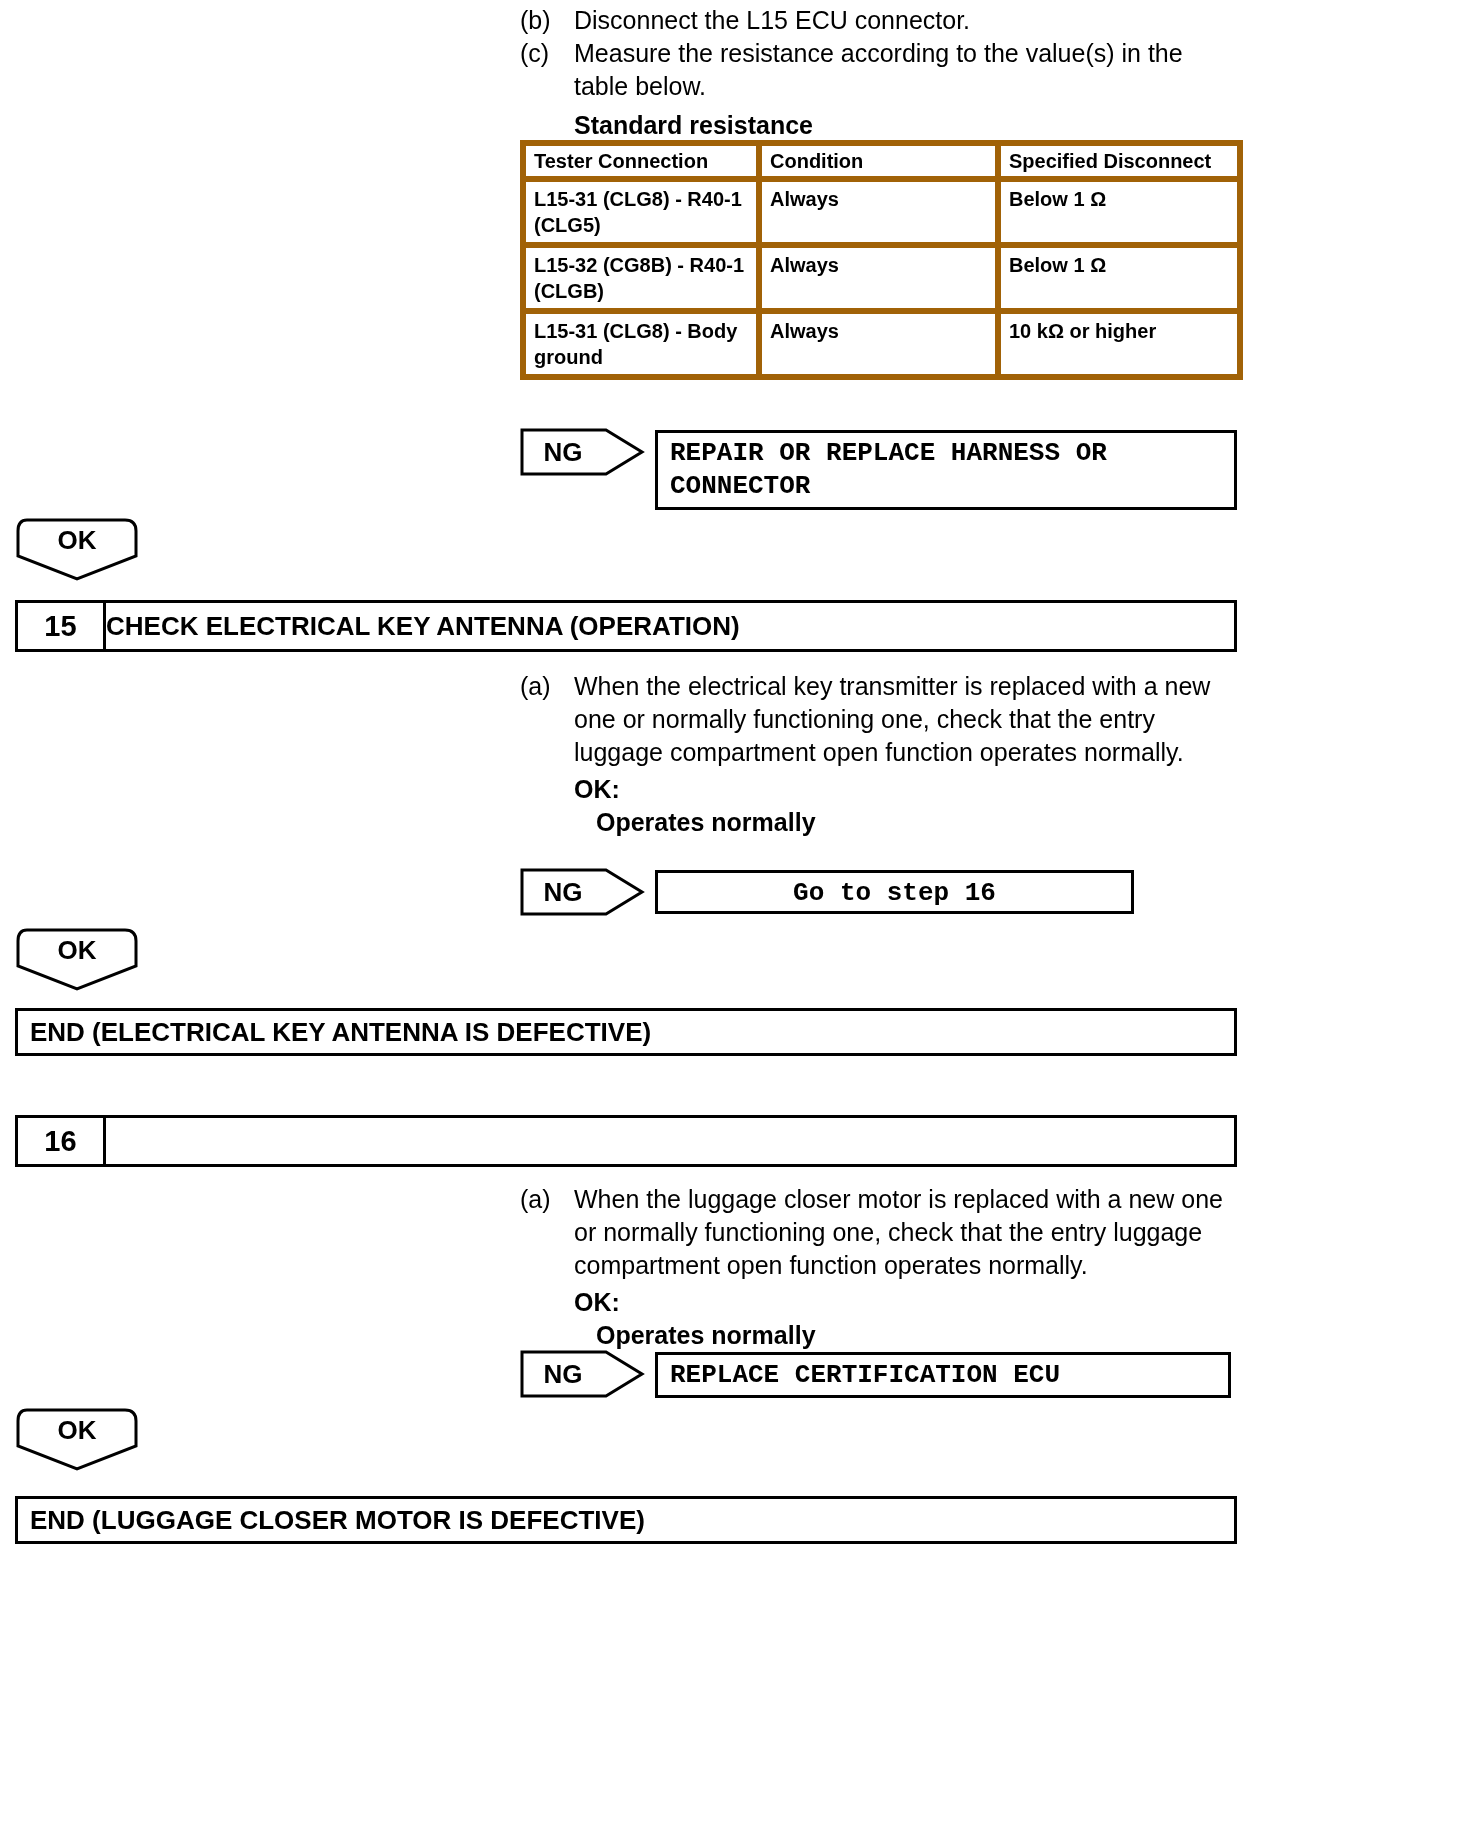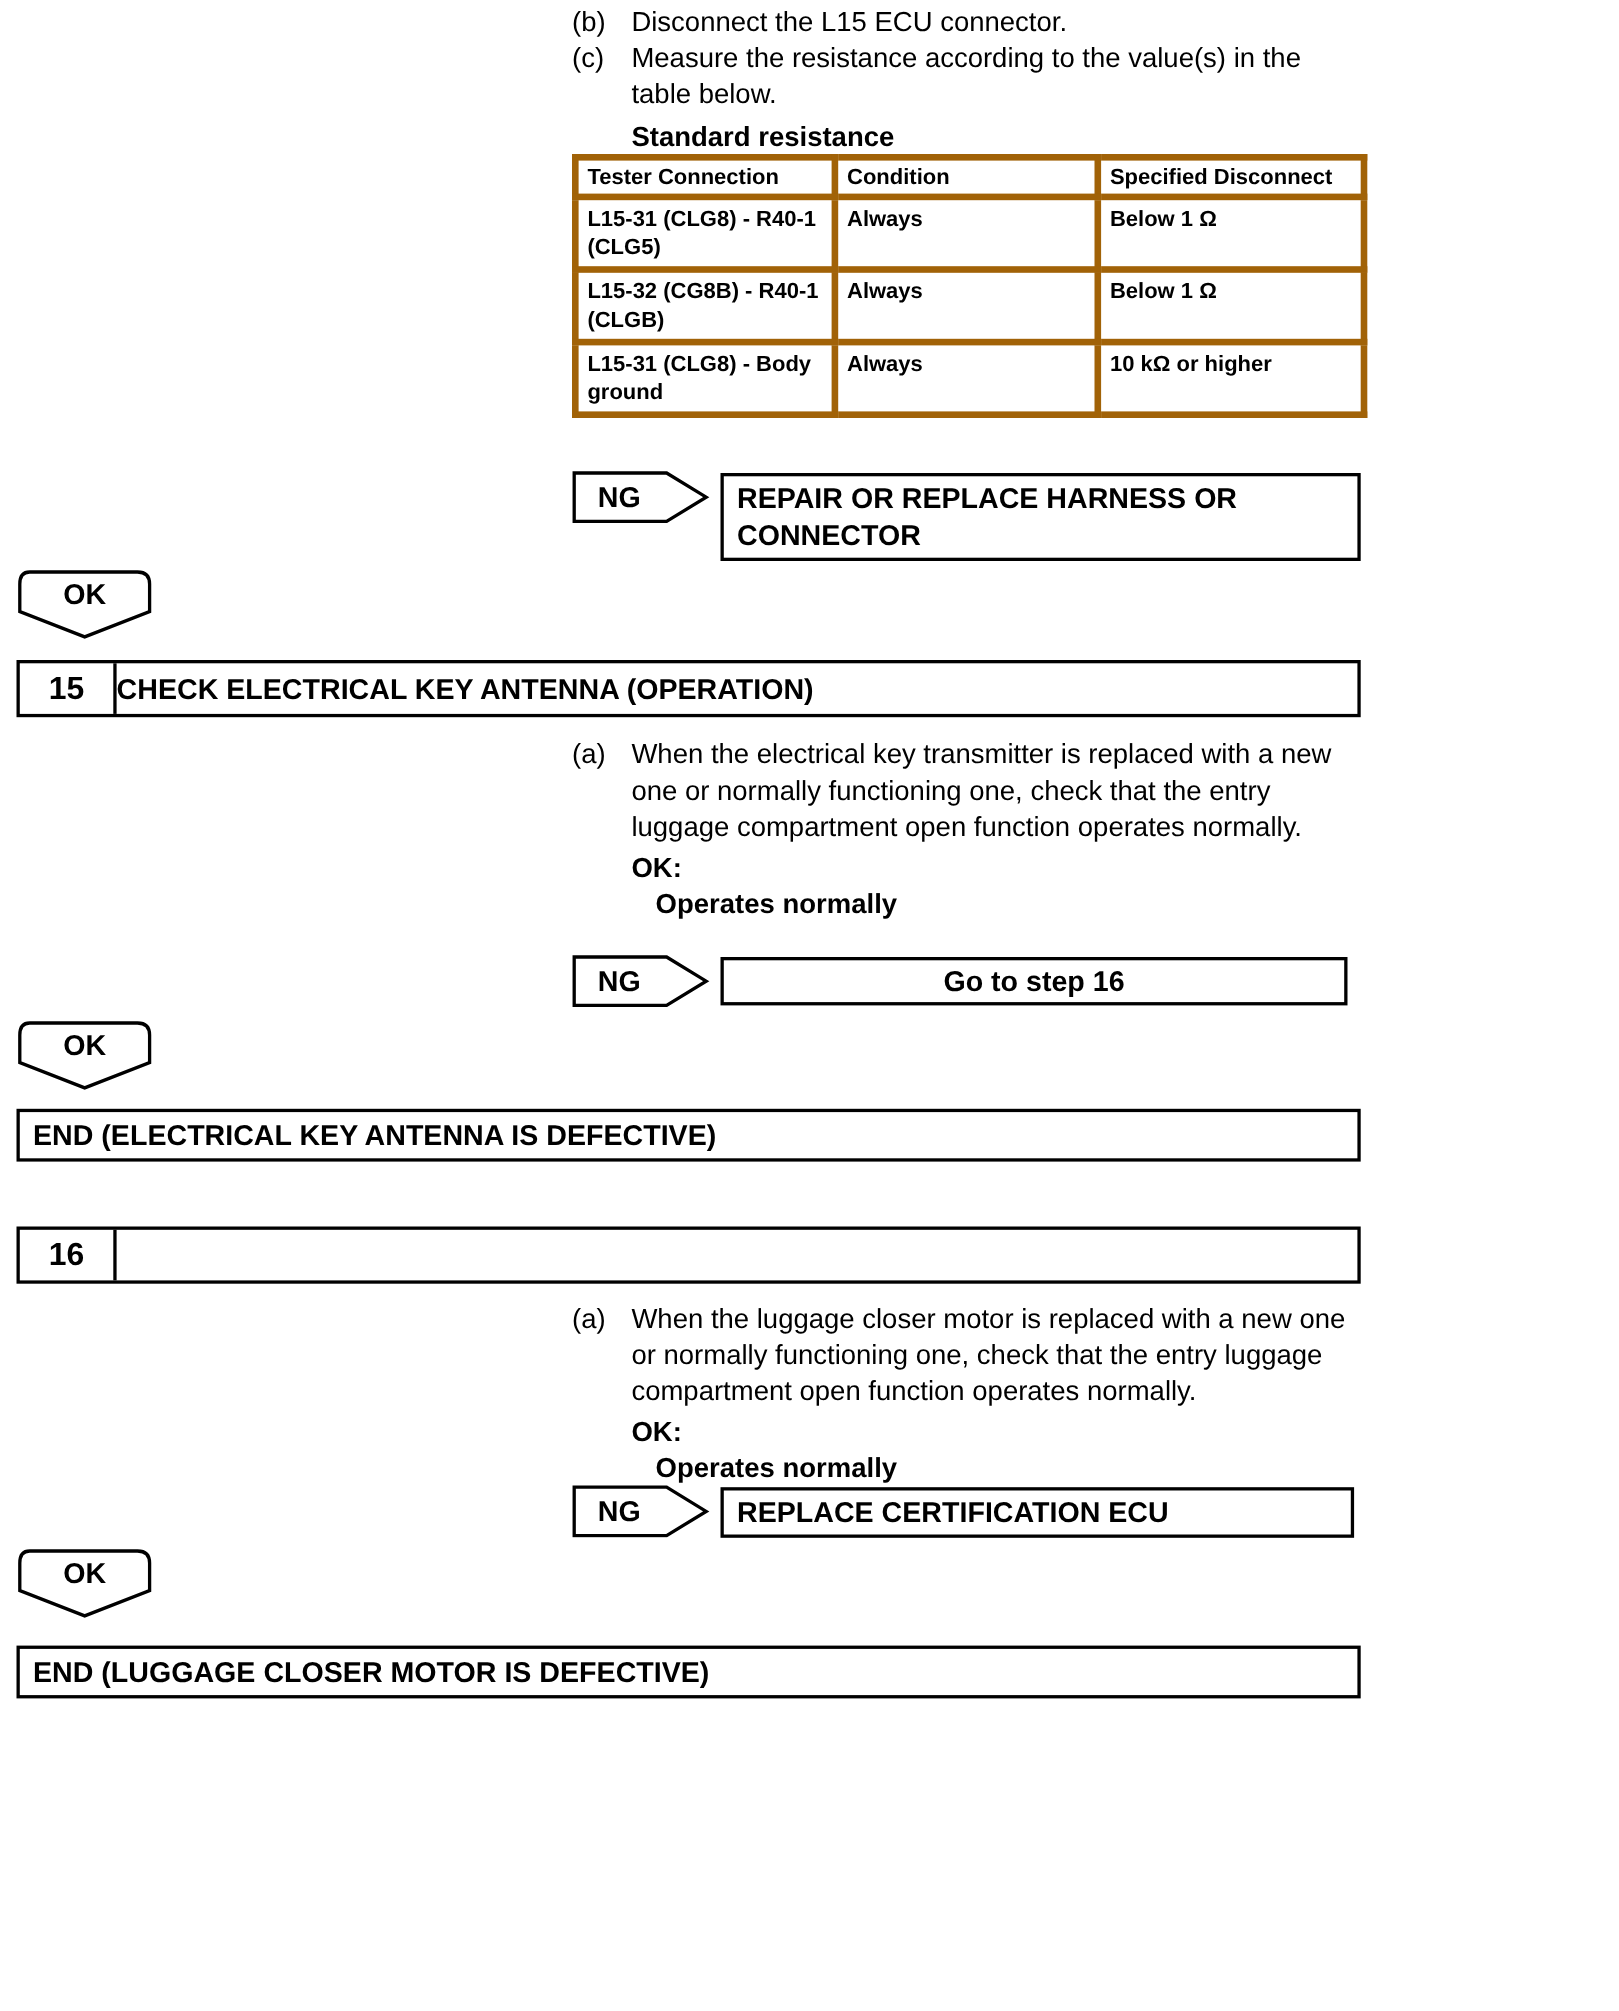--- a/index.html
+++ b/index.html
@@ -56,21 +56,22 @@
 
   
   .result-box {
     border: 3px solid #000000;
     background: #ffffff;
     font-weight: bold;
     font-size: 26px;
     line-height: 33px;
     padding: 4px 12px;
     display: flex;
-    align-items: center;
+    align-items: flex-start;
+    font-family: Liberation Mono, monospace;
   }
   .result-box.center { justify-content: center; text-align: center; }
 
   
   .step-header {
     display: flex;
     align-items: stretch;
     border: 3px solid #000000;
     background: #ffffff;
     height: 52px;
@@ -181,21 +182,21 @@
     <div class="body-text bold ok-heading">OK:</div>
     <div class="body-text bold ok-value">Operates normally</div>
   </div>
 
   <div class="abs ng-connector" style="left:520px; top:868px;">
     <svg width="126" height="48" viewBox="0 0 126 48">
       <polygon points="2,2 86,2 122,24 86,46 2,46" fill="#ffffff" stroke="#000000" stroke-width="3"></polygon>
     </svg>
     <span class="ng-label">NG</span>
   </div>
-  <div class="abs result-box center" style="left:655px; top:870px; width:570px; height:44px;">
+  <div class="abs result-box center" style="left:655px; top:870px; width:479px; height:44px;">
     <span>Go to step 16</span>
   </div>
 
   <div class="abs ok-connector" style="left:15px; top:928px;">
     <svg width="124" height="64" viewBox="0 0 124 64">
       <path d="M12,2 L110,2 Q121,2 121,13 L121,38 L62,61 L3,38 L3,13 Q3,2 12,2 Z" fill="#ffffff" stroke="#000000" stroke-width="3"></path>
     </svg>
     <span class="ok-label">OK</span>
   </div>
 

